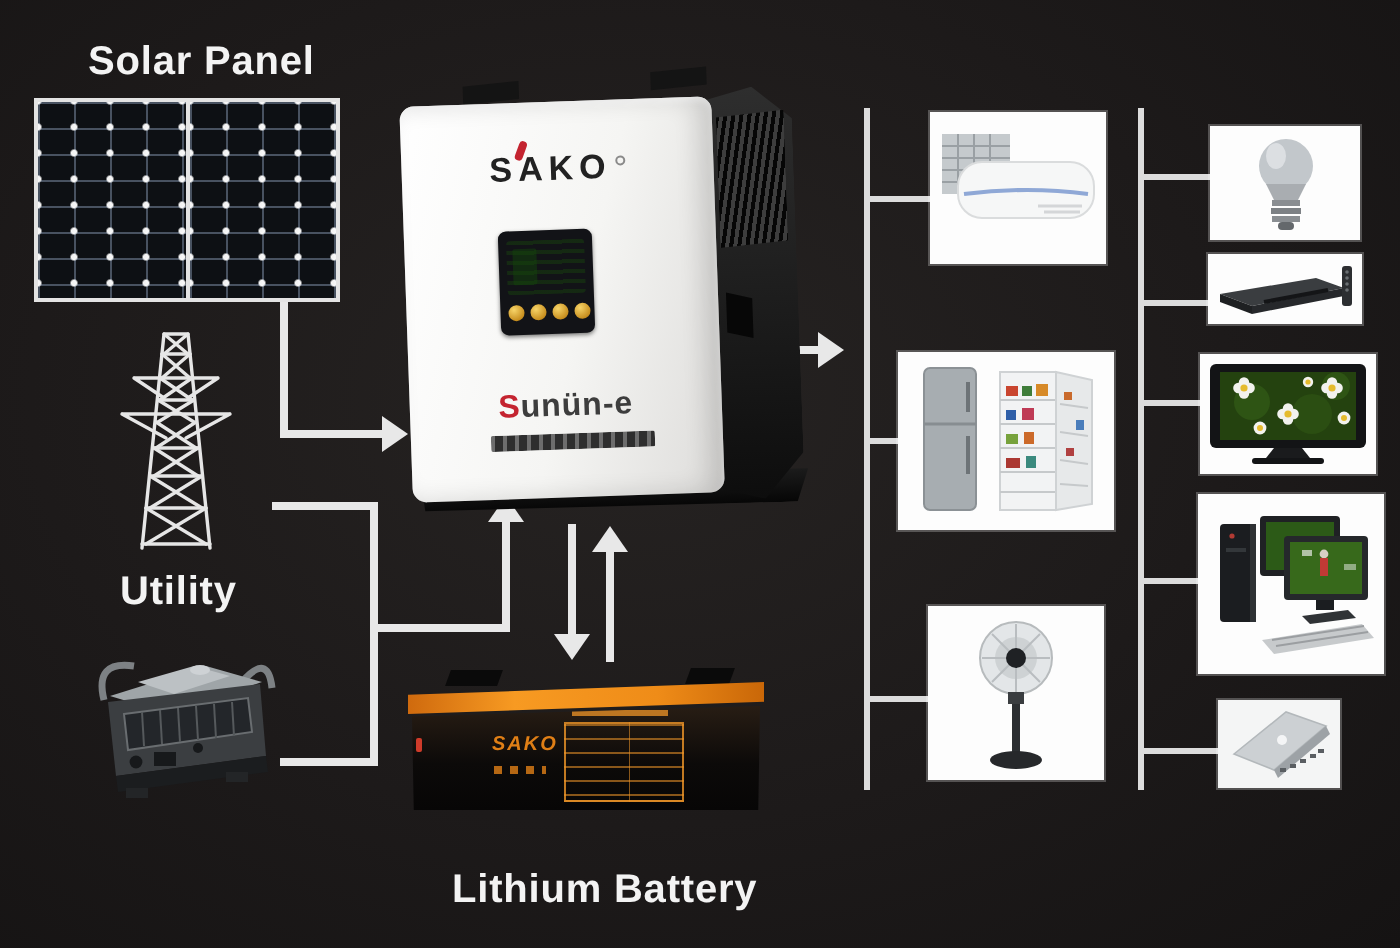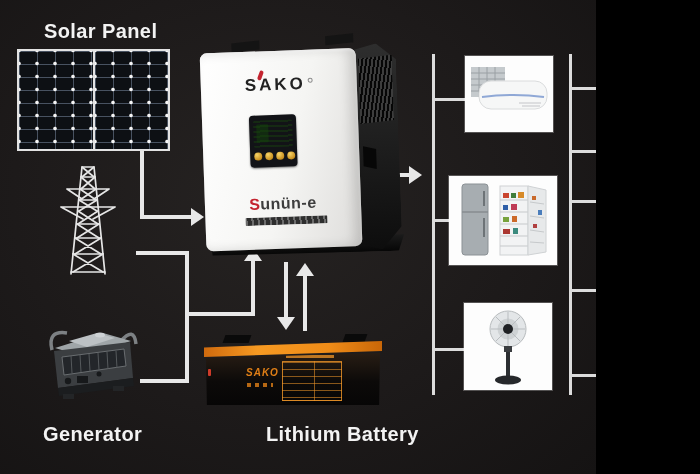--- a/index.html
+++ b/index.html
@@ -1,17 +1,17 @@
 <!DOCTYPE html>
 <html><head>
 <meta charset="utf-8">
 <style>
   html,body{margin:0;padding:0;background:#000;}
   #canvas{
-    position:relative;width:596px;height:474px;overflow:hidden;
+    position:relative;width:700px;height:474px;overflow:hidden;
     background:radial-gradient(ellipse at 45% 42%, #262322 0%, #1d1a1a 55%, #151313 100%);
     font-family:"Liberation Sans", sans-serif;
   }
   .ln{position:absolute;background:#e8e8e8;z-index:1;}
   .thin{background:#dcdcdc;}
   .ah{position:absolute;width:0;height:0;z-index:1;}
   .ah.r{border-top:9px solid transparent;border-bottom:9px solid transparent;border-left:13px solid #e8e8e8;}
   .ah.u{border-left:9px solid transparent;border-right:9px solid transparent;border-bottom:13px solid #e8e8e8;}
   .ah.d{border-left:9px solid transparent;border-right:9px solid transparent;border-top:13px solid #e8e8e8;}
   .lbl{position:absolute;color:#f3f3f3;font-weight:700;font-size:20px;letter-spacing:.4px;z-index:3;white-space:nowrap;}
@@ -57,22 +57,22 @@
   #bat-plate-title{position:absolute;left:80px;top:2px;width:48px;height:3px;background:rgba(240,150,40,.75);}
   #bat-led{position:absolute;left:2px;top:16px;width:3px;height:7px;background:#cf3b2a;border-radius:1px;}
   svg{display:block;}
 </style>
 </head>
 <body>
 
 <div id="canvas">
 
   <div class="lbl" style="left:44px;top:20px;">Solar Panel</div>
-  <div class="lbl" style="left:43px;top:423px;">Generator</div>
-  <div class="lbl" style="left:226px;top:423px;margin-left:40px;">Lithium Battery</div>
+  <div class="lbl" style="left:60px;top:285px;">Utility</div>
+  <div class="lbl" style="left:226px;top:434px;">Lithium Battery</div>
 
   <div id="solar-array">
     <div class="panel"></div>
     <div class="panel"></div>
   </div>
 
   <svg style="position:absolute;left:54px;top:164px;z-index:2;" width="68" height="116" viewBox="0 0 68 116">
     <g stroke="#e6e6e6" stroke-width="1.7" fill="none" stroke-linecap="round">
       <path d="M28 3 H40 M28 3 L17 110 M40 3 L51 110"></path>
       <path d="M13 25 H55 M13 25 L28 35 M55 25 L40 35"></path>

